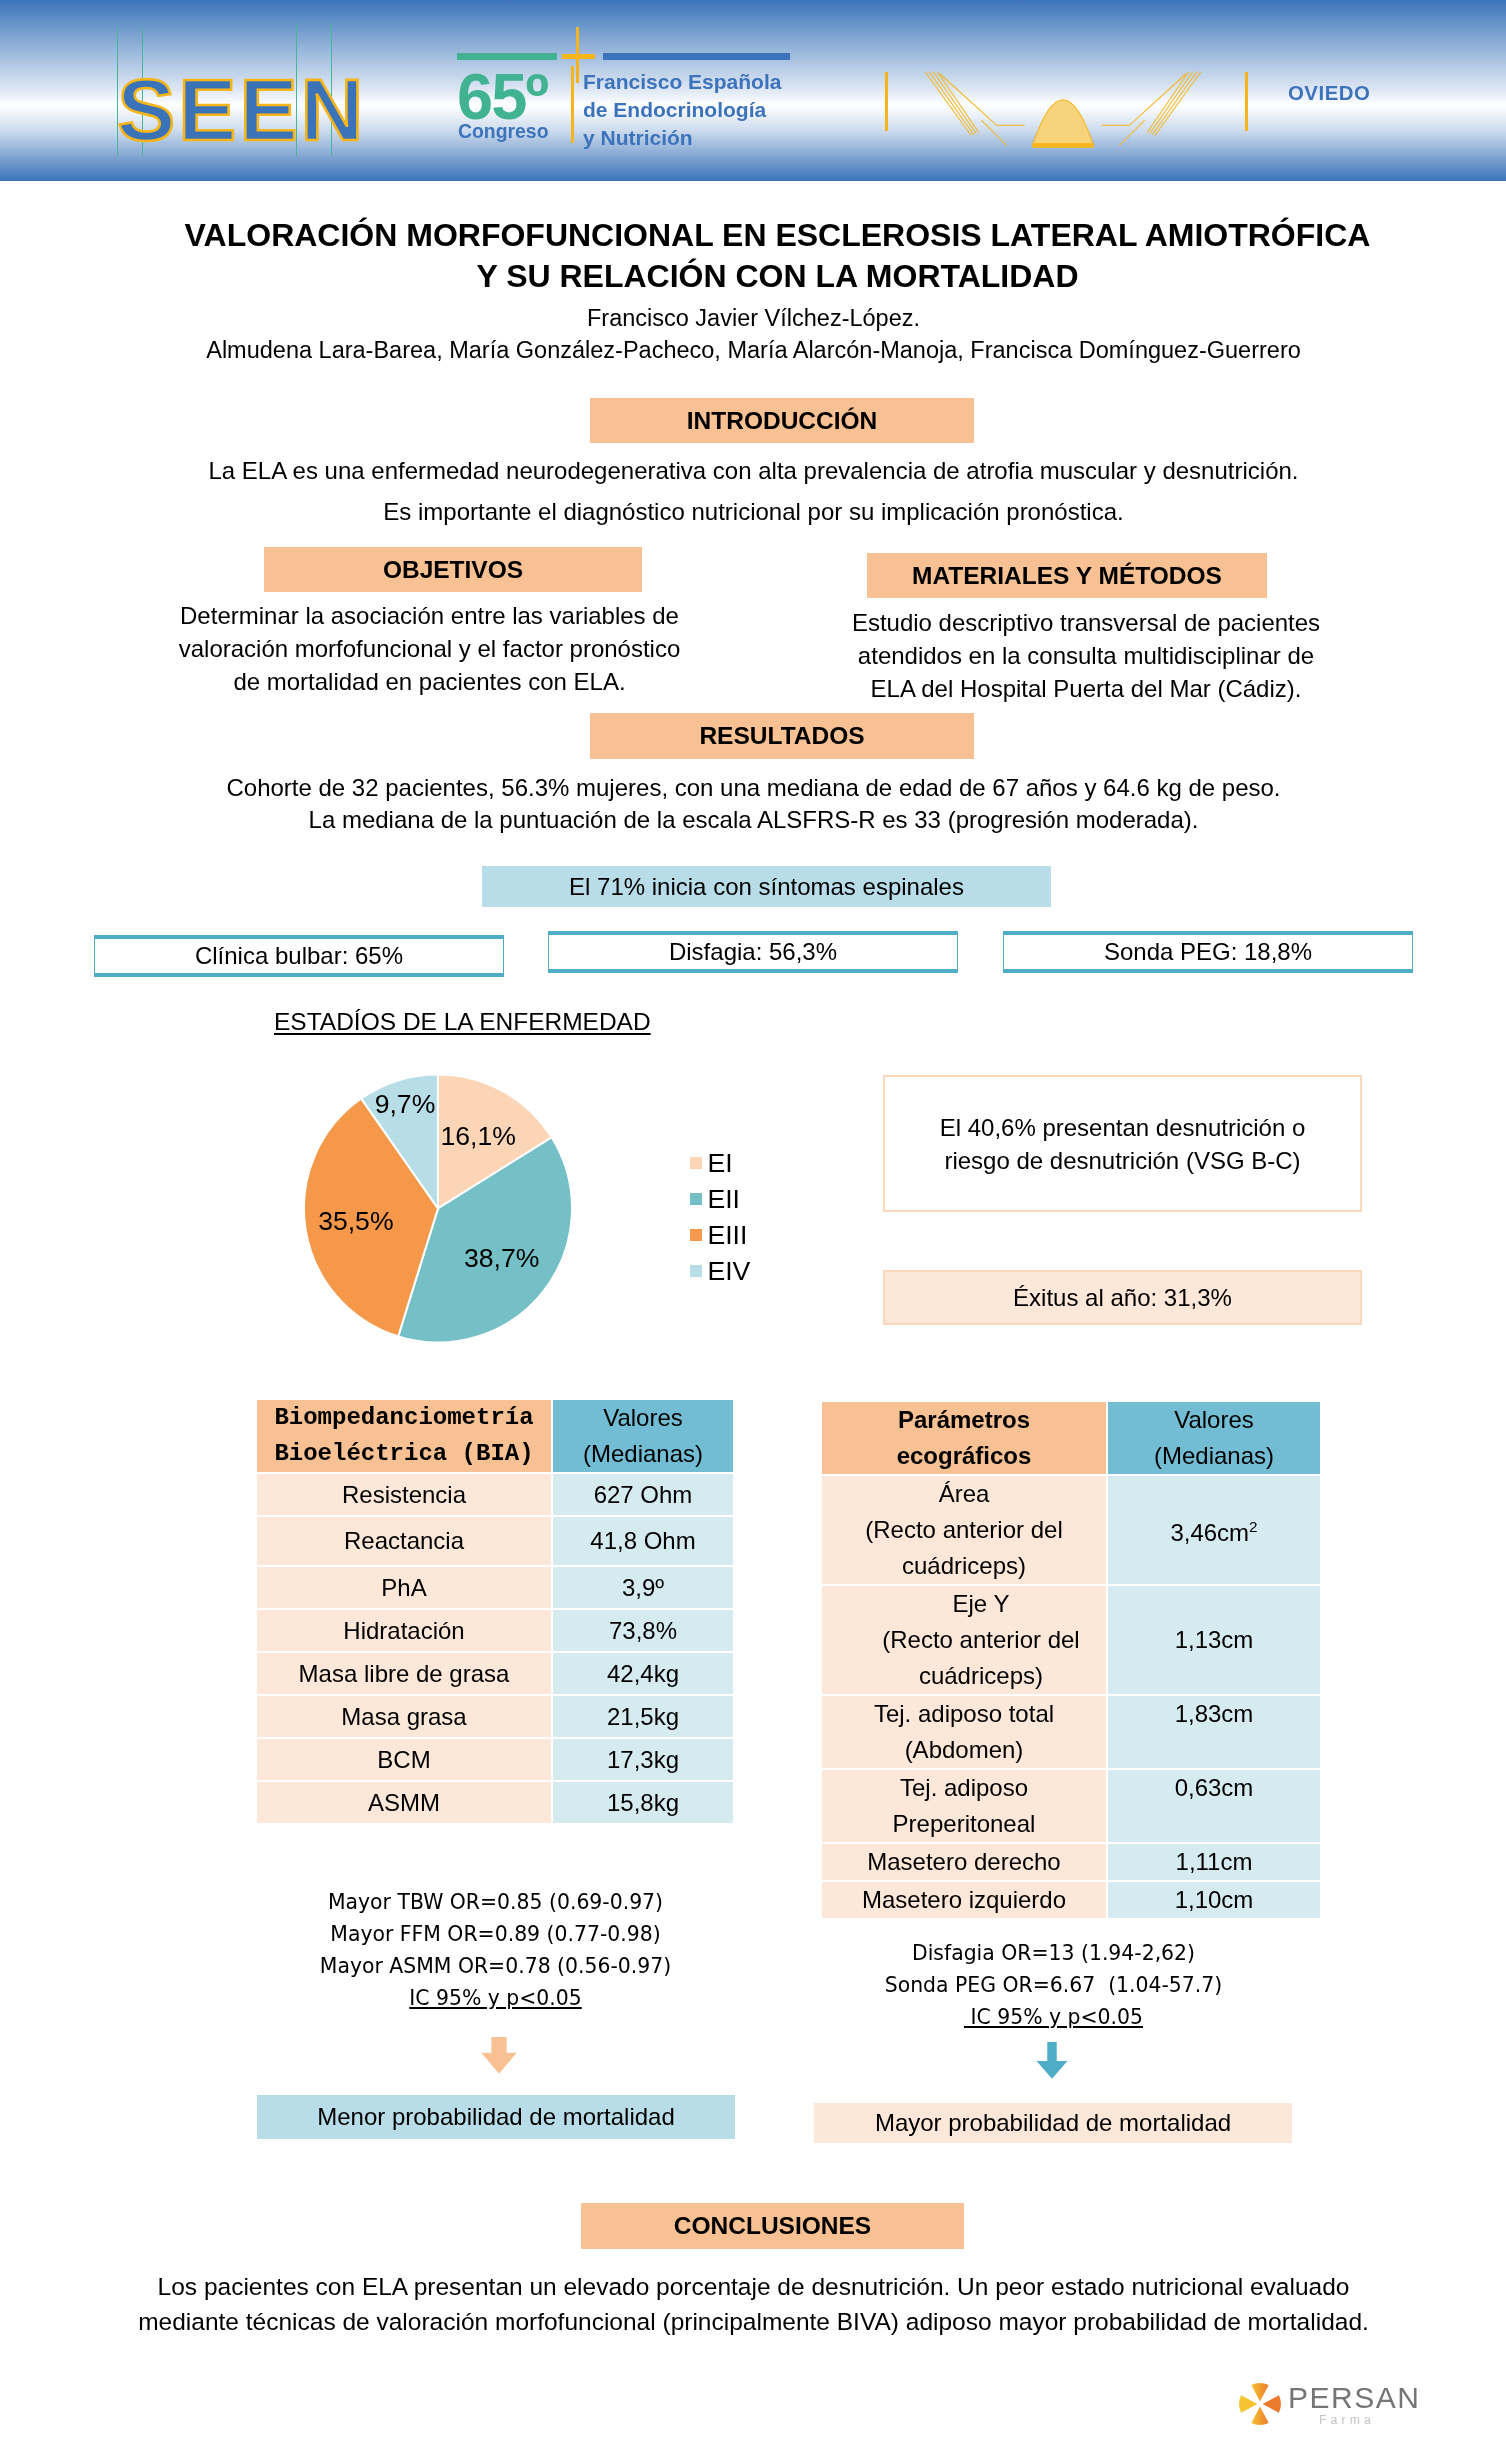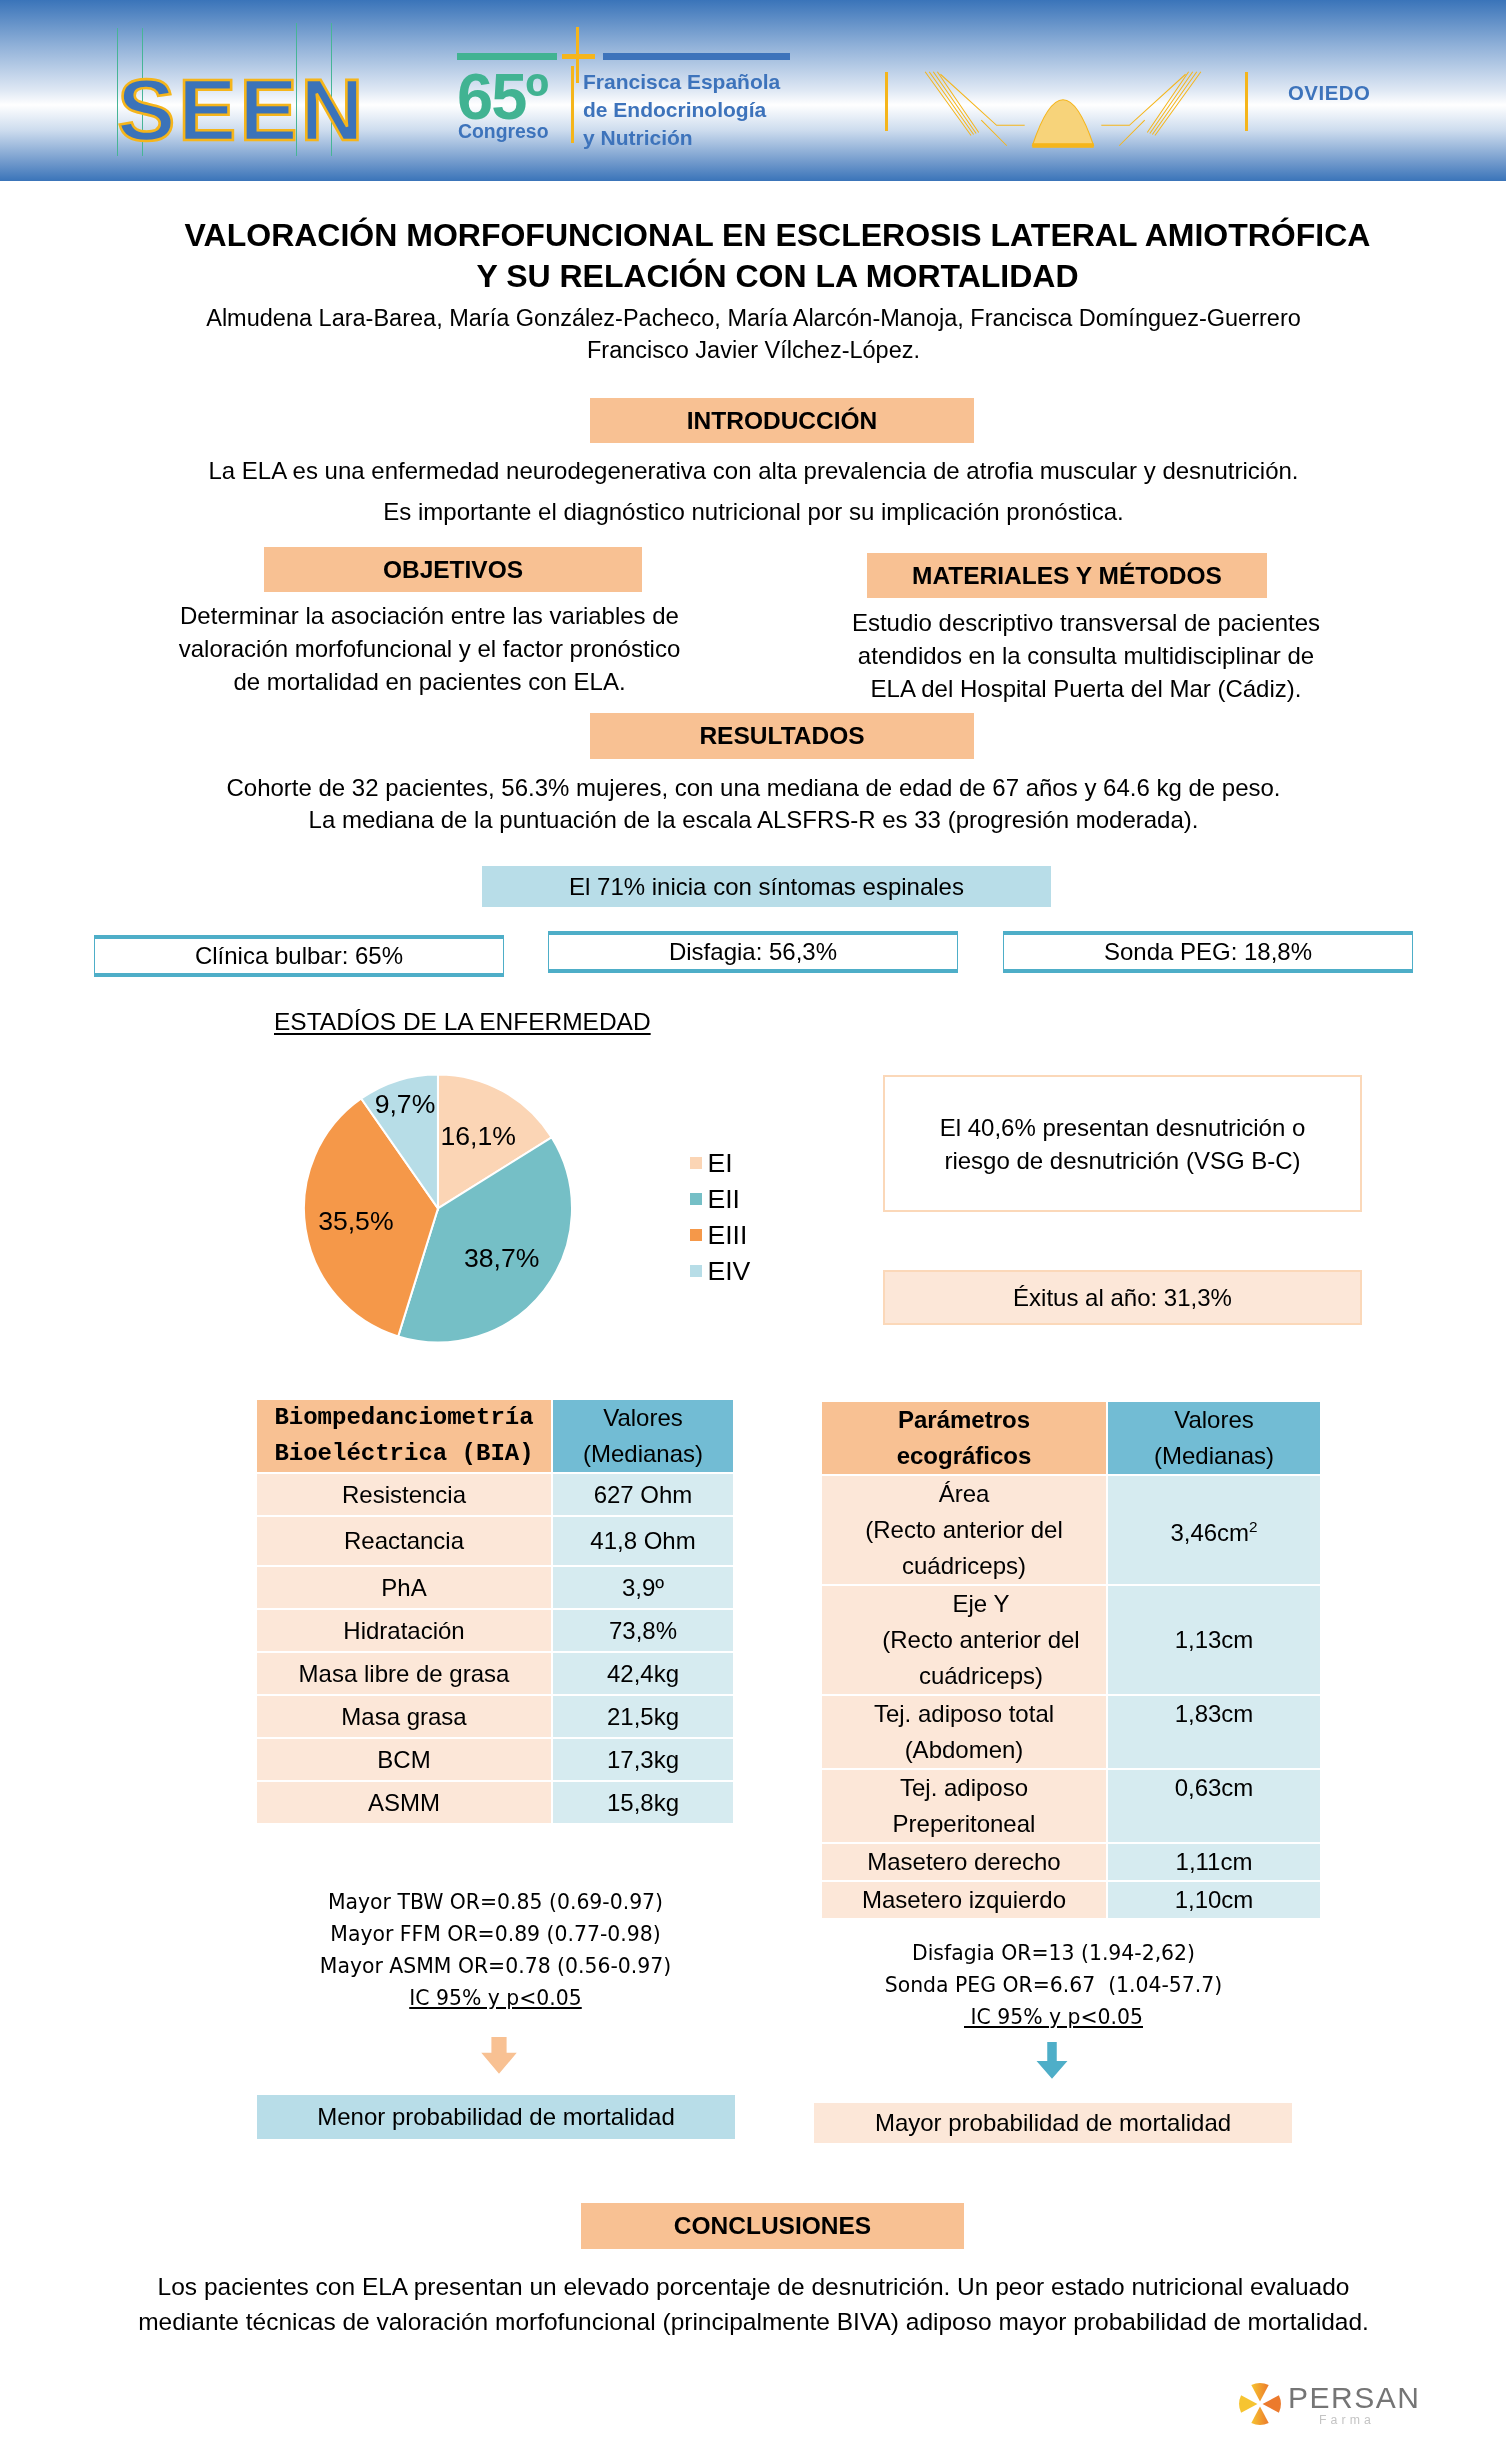--- a/index.html
+++ b/index.html
@@ -72,21 +72,21 @@
   <div class="abs congress-bars">
     <div class="bar-green"></div>
     <div class="bar-cross-v"></div>
     <div class="bar-cross-h"></div>
     <div class="bar-blue"></div>
   </div>
   <div class="abs num65">65º</div>
   <div class="abs congreso">Congreso</div>
   <div class="abs vline-gold" style="left:571px; top:66px; height:77px;"></div>
   <div class="abs society">
-    <div>Francisca Española</div>
+    <div>Francisco Española</div>
     <div>de Endocrinología</div>
     <div>y Nutrición</div>
   </div>
 
   <div class="abs vline-gold" style="left:885px; top:72px; height:59px;"></div>
   <svg class="abs" style="left:920px; top:69px;" width="286" height="82" viewBox="0 0 560 160">
     <g fill="none" stroke="#f5b51b" stroke-width="2">
       <path d="M10 5 L100 130 M18 5 L105 128 M26 5 L110 126 M34 5 L115 124"></path>
       <path d="M550 5 L460 130 M542 5 L455 128 M534 5 L450 126 M526 5 L445 124"></path>
       <path d="M40 10 L150 110 L205 110 M520 10 L410 110 L355 110"></path>
@@ -97,22 +97,22 @@
   </svg>
   <div class="abs vline-gold" style="left:1245px; top:72px; height:59px;"></div>
   <div class="abs oviedo">OVIEDO</div>
 </div>
 
 <div class="abs title">
   <div>VALORACIÓN MORFOFUNCIONAL EN ESCLEROSIS LATERAL AMIOTRÓFICA</div>
   <div>Y SU RELACIÓN CON LA MORTALIDAD</div>
 </div>
 <div class="abs authors">
+  <div>Francisco Javier Vílchez-López.</div>
   <div>Almudena Lara-Barea, María González-Pacheco, María Alarcón-Manoja, Francisca Domínguez-Guerrero</div>
-  <div>Francisco Javier Vílchez-López.</div>
 </div>
 
 <div class="abs sec-box" style="left:590px; top:398px; width:384px; height:45px;">INTRODUCCIÓN</div>
 <div class="abs text-center" style="left:0; width:1507px; top:450px;">
   <div>La ELA es una enfermedad neurodegenerativa con alta prevalencia de atrofia muscular y desnutrición.</div>
   <div>Es importante el diagnóstico nutricional por su implicación pronóstica.</div>
 </div>
 
 <div class="abs sec-box" style="left:264px; top:547px; width:378px; height:45px;">OBJETIVOS</div>
 <div class="abs text-block" style="left:138px; width:583px; top:599px;">

